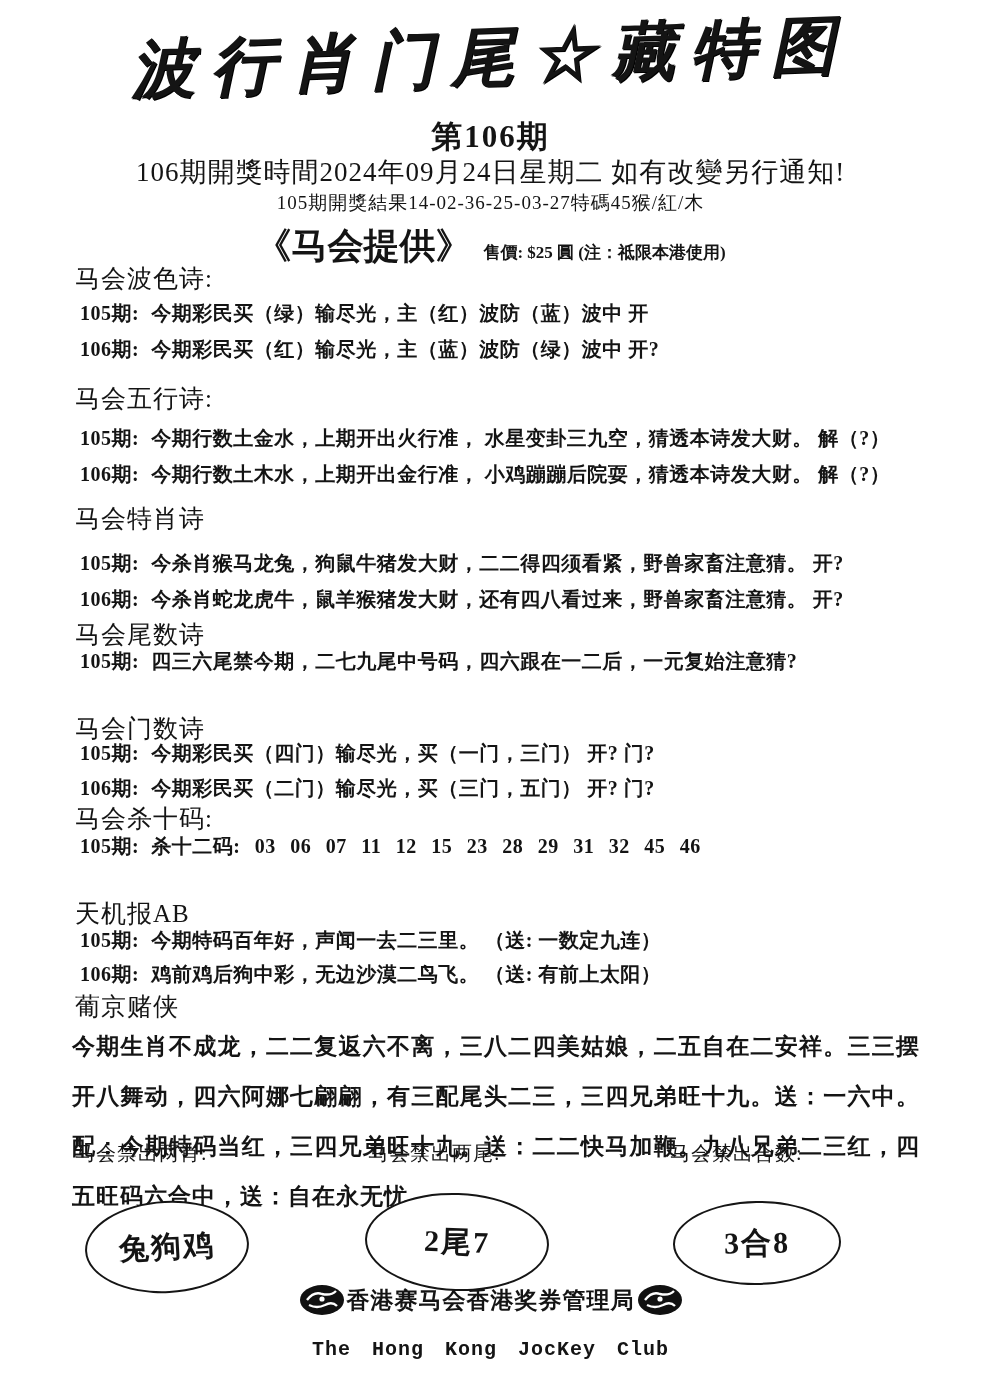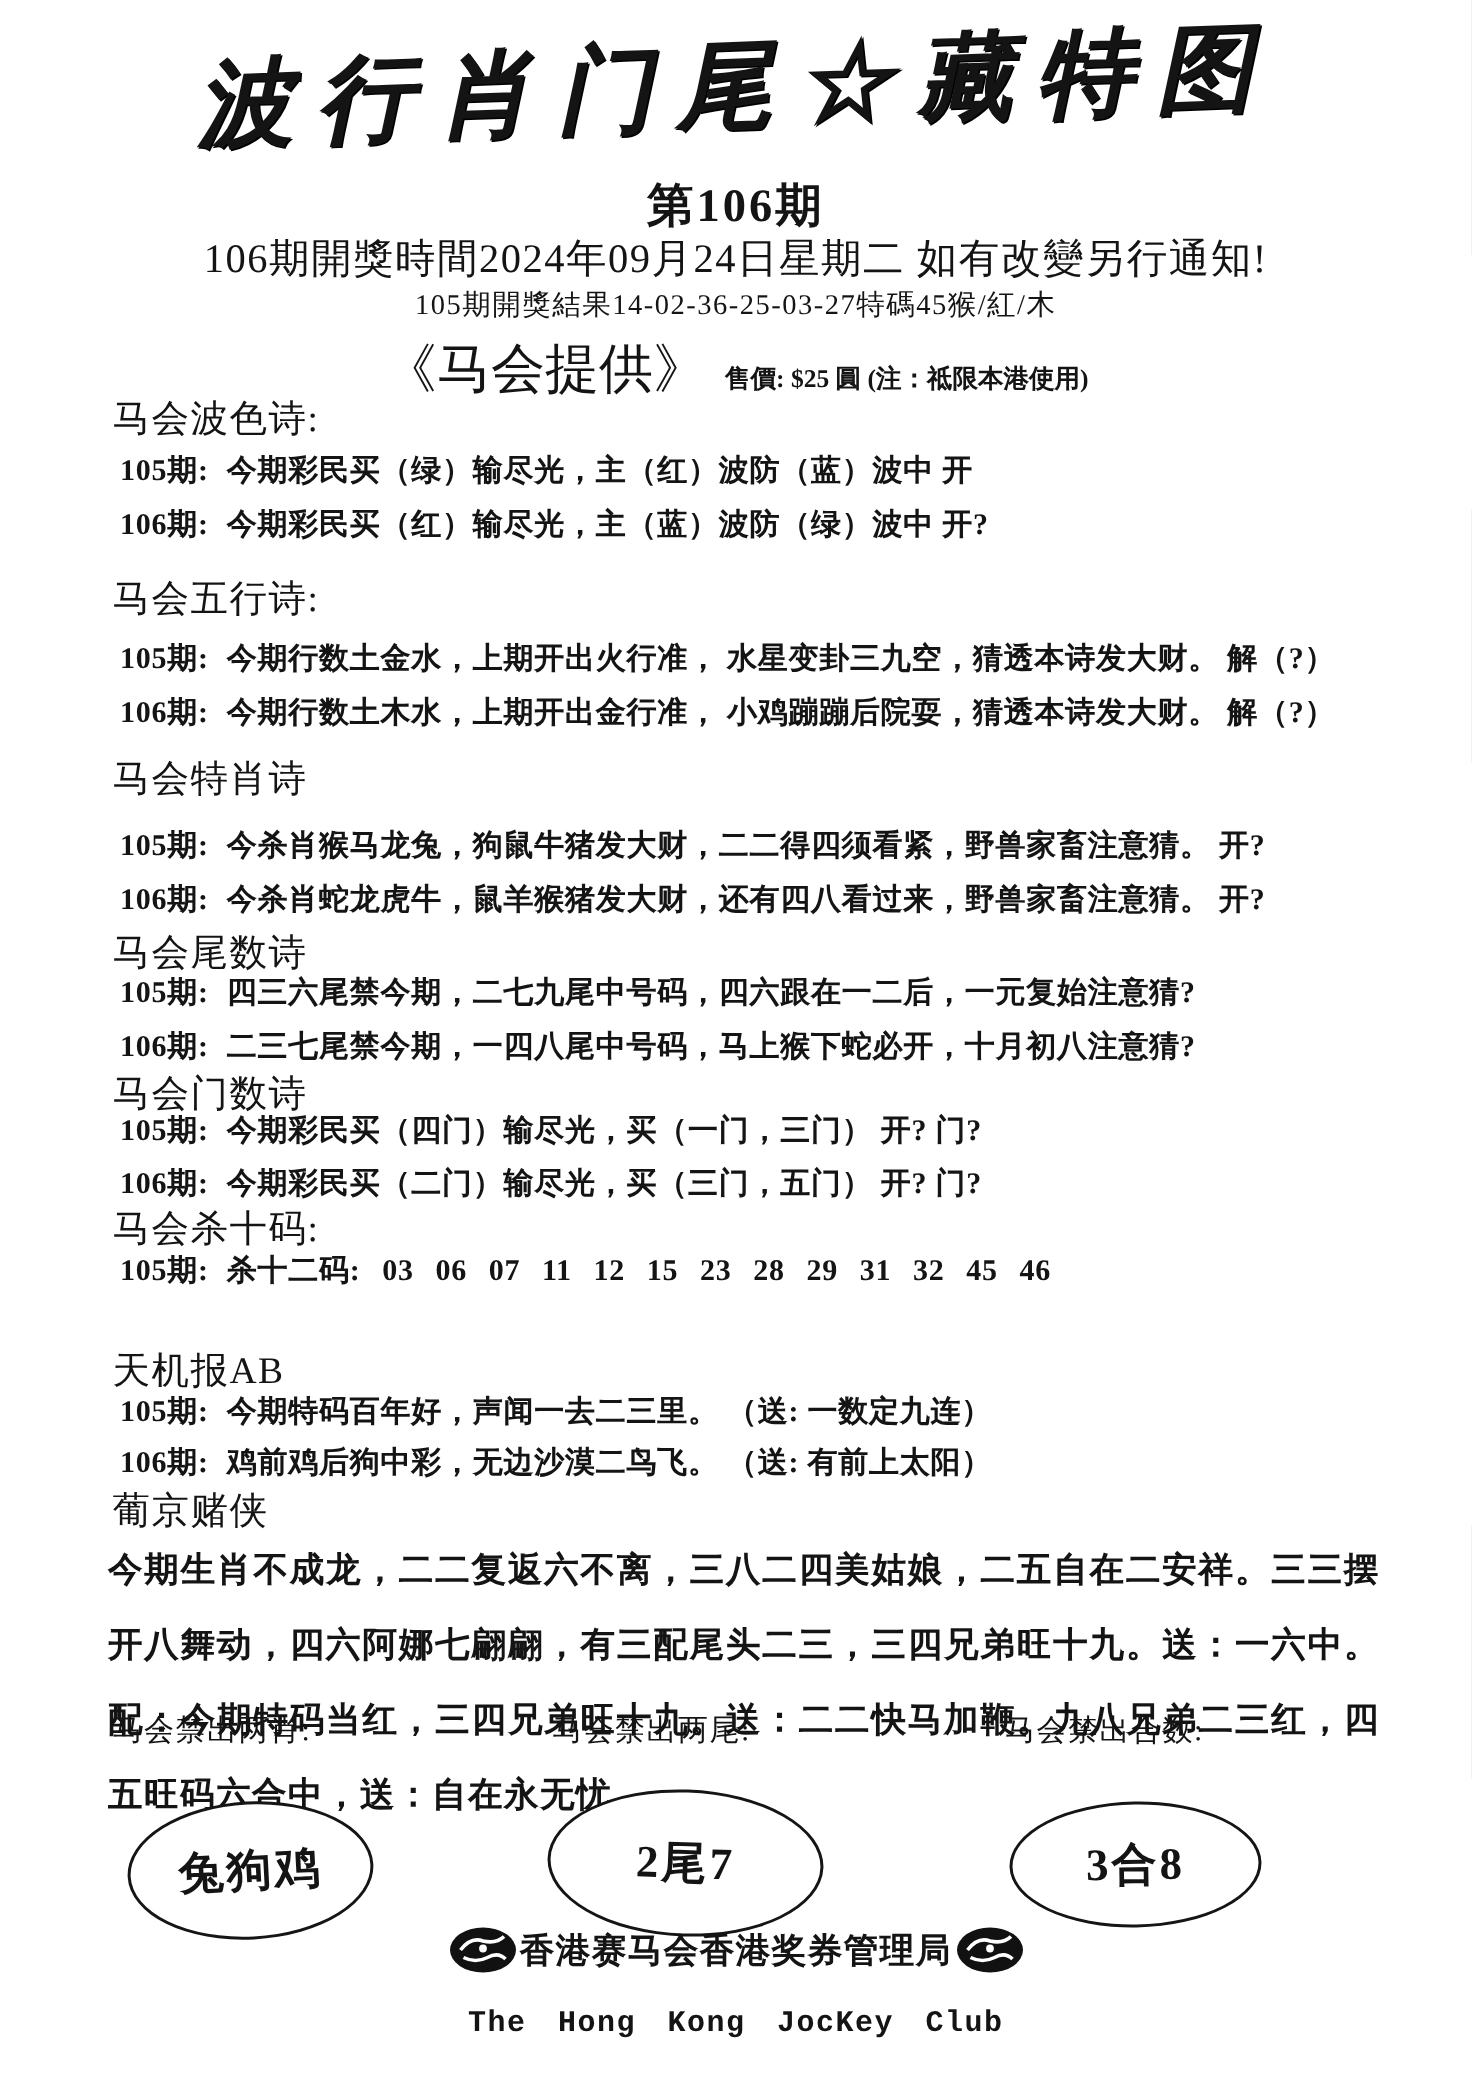--- a/index.html
+++ b/index.html
@@ -22,21 +22,21 @@
     font-style:italic;
     letter-spacing:16px;
     transform:rotate(-2deg);
     white-space:nowrap;
     text-shadow:1px 1px 0 #000;
   }
   .issue-heading{top:116px;font-size:31px;font-weight:bold;letter-spacing:2px;}
   .info-line1{top:154px;font-size:27px;letter-spacing:1px;}
   .info-line2{top:190px;font-size:19px;letter-spacing:1px;}
   .provider-line{top:222px;}
-  .provider-line .big{font-size:36px;font-weight:normal;}
+  .provider-line .big{font-size:36px;font-weight:bold;}
   .provider-line .note{font-size:17px;font-weight:bold;margin-left:8px;}
 
   .sec-head{left:75px;font-size:25px;letter-spacing:1px;white-space:nowrap;}
   .sec-row{left:80px;font-size:20px;font-weight:bold;white-space:nowrap;letter-spacing:0.5px;}
   .sec-row .row-label{margin-right:12px;}
   .wide-nums{word-spacing:9px;}
 
   .para{
     left:72px;width:848px;
     font-size:23px;font-weight:bold;
@@ -104,23 +104,20 @@
     <span class="row-label">105期:</span><span>今杀肖猴马龙兔，狗鼠牛猪发大财，二二得四须看紧，野兽家畜注意猜。 开?</span>
   </div>
   <div class="abs sec-row" style="top:586px">
     <span class="row-label">106期:</span><span>今杀肖蛇龙虎牛，鼠羊猴猪发大财，还有四八看过来，野兽家畜注意猜。 开?</span>
   </div>
 
   <div class="abs sec-head" style="top:618px">马会尾数诗</div>
   <div class="abs sec-row" style="top:648px">
     <span class="row-label">105期:</span><span>四三六尾禁今期，二七九尾中号码，四六跟在一二后，一元复始注意猜?</span>
   </div>
-  <div class="abs sec-row" style="top:684px">
-    <span class="row-label">106期:</span><span>二三七尾禁今期，一四八尾中号码，马上猴下蛇必开，十月初八注意猜?</span>
-  </div>
 
   <div class="abs sec-head" style="top:712px">马会门数诗</div>
   <div class="abs sec-row" style="top:740px">
     <span class="row-label">105期:</span><span>今期彩民买（四门）输尽光，买（一门，三门） 开? 门?</span>
   </div>
   <div class="abs sec-row" style="top:775px">
     <span class="row-label">106期:</span><span>今期彩民买（二门）输尽光，买（三门，五门） 开? 门?</span>
   </div>
 
   <div class="abs sec-head" style="top:802px">马会杀十码:</div>

